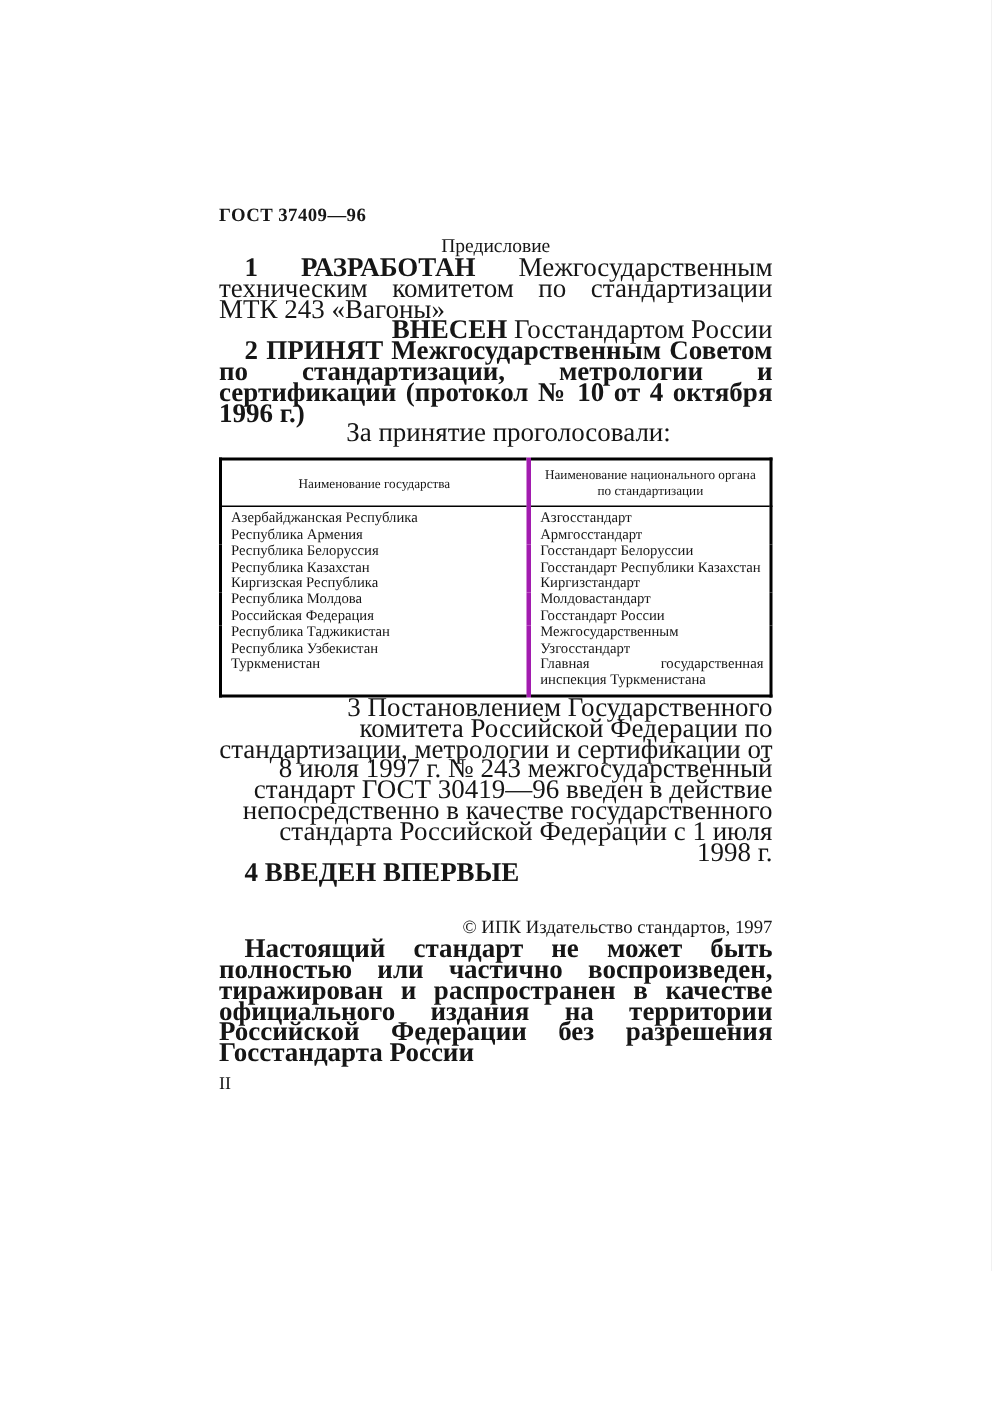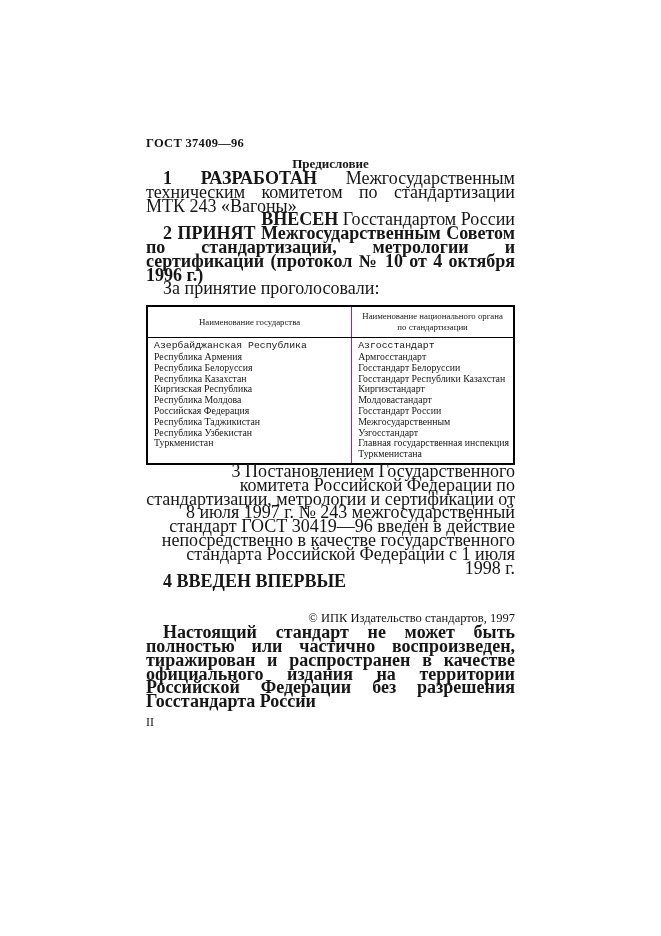--- a/index.html
+++ b/index.html
@@ -19,35 +19,35 @@
     top: 136px;
     width: 369px;
   }
   .doc-number {
     font-size: 12.5px;
     font-weight: bold;
     letter-spacing: 0.3px;
   }
   .title {
     font-size: 13px;
-    font-weight: bold;
+    font-weight: normal;
     text-align: center;
     margin: 5px 0 0 0;
   }
   p.para {
     font-size: 18px;
     line-height: 13.8px;
     margin: 0;
   }
   .indent { text-indent: 17px; }
   .justify { text-align: justify; }
   .mt-15 { margin-top: 15px; }
   .mt-14 { margin-top: 14px; text-align: right; }
   .mt-13 { margin-top: 13px; font-weight: bold; }
-  .mt-10 { margin-top: 10px; }
+  .mt-10 { margin-top: 10px; text-align: center; }
   .mt-8  { margin-top: 8px; }
   .bold  { font-weight: bold; }
 
   table.vote {
     width: 100%;
     border-collapse: collapse;
     border: 2px solid #000;
     margin-top: 9px;
     table-layout: fixed;
   }
@@ -55,31 +55,31 @@
     font-weight: normal;
     font-size: 8.8px;
     line-height: 11px;
     text-align: center;
     vertical-align: middle;
     border-bottom: 1px solid #000;
     padding: 4px 8px;
   }
   table.vote th:first-child,
   table.vote td:first-child {
-    border-right: 1px solid #a21caf;
+    border-right: 3px solid #a21caf;
     width: 51%;
   }
   table.vote td {
     font-size: 9.8px;
     line-height: 10.8px;
     vertical-align: top;
     padding: 0 4px 0 6px;
   }
   table.vote td:last-child { text-align: justify; }
-  table.vote tbody tr:first-child td { padding-top: 3px; font-family: Liberation Mono, monospace; }
+  table.vote tbody tr:first-child td { padding-top: 3px; }
   table.vote tbody tr:last-child td  { padding-bottom: 3px; }
 
   .copyright {
     font-size: 12.5px;
     text-align: right;
     margin: 22px 0 0 0;
   }
   .page-number {
     font-size: 12px;
     margin-top: 6px;

